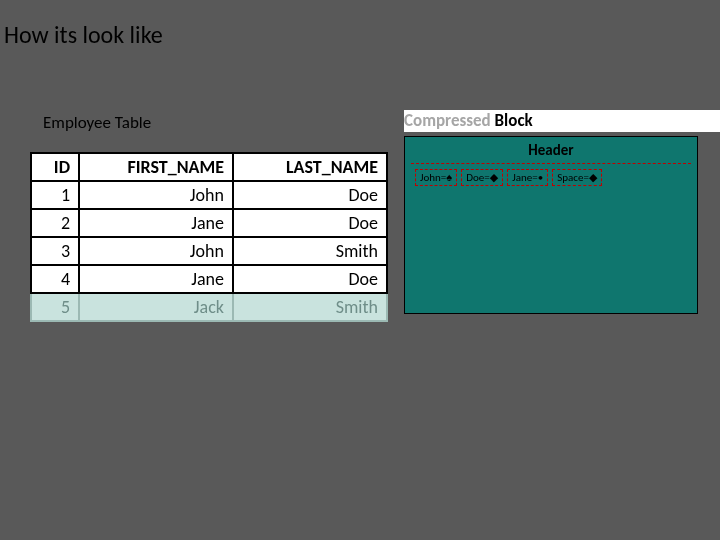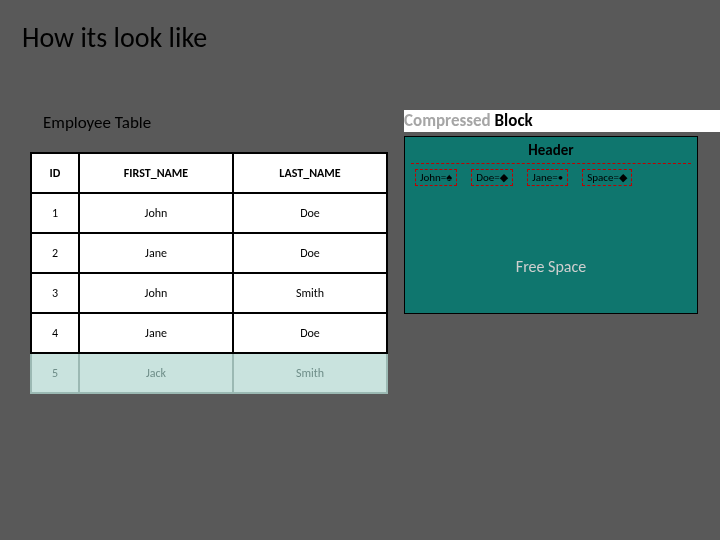--- a/index.html
+++ b/index.html
@@ -1,34 +1,34 @@
 <!DOCTYPE html>
 <html><head>
 <meta charset="utf-8">
 <style>
   html,body{margin:0;padding:0;width:720px;height:540px;background:#595959;font-family:Calibri,Arial,sans-serif;overflow:hidden}
   .slide{position:relative;width:720px;height:540px}
-  .title{position:absolute;top:20px;left:22px;font-size:28px;color:#000}
+  .title{position:absolute;top:20px;left:4px;font-size:24px;color:#000}
   .bubble{position:absolute;left:248px;top:42px;width:146px;height:50px;background:#fff;border:1px solid #000;border-radius:26px/24px;display:flex;align-items:center;justify-content:center;font-size:14px;font-weight:bold;text-align:center;line-height:1.1}
   .bubble::after{content:"";position:absolute;top:42px;right:-12px;width:0;height:0;border-left:26px solid #fff;border-top:8px solid transparent;border-bottom:22px solid transparent}
   .bubble::before{content:"";position:absolute;top:41px;right:-14px;width:0;height:0;border-left:28px solid #000;border-top:9px solid transparent;border-bottom:24px solid transparent;z-index:-1}
   .emp-label{position:absolute;left:43px;top:112px;font-size:17px;font-weight:normal;color:#000}
   .cmp-label{position:absolute;left:404px;top:110px;width:332px;height:22px;background:#fff;font-size:17px;font-weight:bold}
   .cmp-label .grey{color:#a6a6a6}
   .emp-table{position:absolute;left:30px;top:152px;border-collapse:collapse}
-  .emp-table td,.emp-table th{border:2px solid #000;padding:12px 8px;font-size:12px;text-align:center;font-weight:normal;background:#fff}
+  .emp-table td,.emp-table th{border:2px solid #000;padding:2px 8px;font-size:18px;text-align:right;font-weight:normal;background:#fff}
   .emp-table tr.hdr td{font-weight:bold}
   .emp-table td.c-id{width:30px}
   .emp-table td.c-fn{width:136px}
   .emp-table td.c-ln{width:136px}
   .emp-table tr.sel td{background:#c9e3de;color:#6f8e89;border:2px solid #9bb9b3}
   .block{position:absolute;left:404px;top:136px;width:292px;height:176px;background:#0f766e;border:1px solid #000}
   .hdr2{position:absolute;top:4px;left:0;width:100%;text-align:center;font-size:15px;font-weight:bold}
   .dash1b{position:absolute;top:26px;left:6px;right:6px;border-top:1px dashed #c00000}
-  .sym-row{position:absolute;top:32px;left:10px;right:10px;font-size:11px;display:flex;gap:14px}
+  .sym-row{position:absolute;top:32px;left:10px;right:10px;font-size:11px;display:flex;gap:4px}
   .sym-cell{border:1px dashed #c00000;padding:1px 4px;white-space:nowrap}
   .data-row{position:absolute;left:10px;right:10px;font-size:11px;line-height:1.55;top:52px}
   .data-cell{border:1px dashed #c00000;padding:1px 4px;display:inline-block;margin-bottom:2px}
   .free{position:absolute;top:120px;left:0;width:100%;text-align:center;font-size:16px;color:#cfcfcf}
 </style>
 </head>
 <body>
 
 <div class="slide">
   <div class="title">How its look like</div>
@@ -77,15 +77,14 @@
 
   <div class="block">
     <div class="hdr2">Header</div>
     <div class="dash1b"></div>
     <div class="sym-row">
       <span class="sym-cell">John=♠</span>
       <span class="sym-cell">Doe=◆</span>
       <span class="sym-cell">Jane=•</span>
       <span class="sym-cell">Space=◆</span>
     </div>
-    <div class="free">Free Space</div>
   </div>
 </div>
 
 </body></html>

